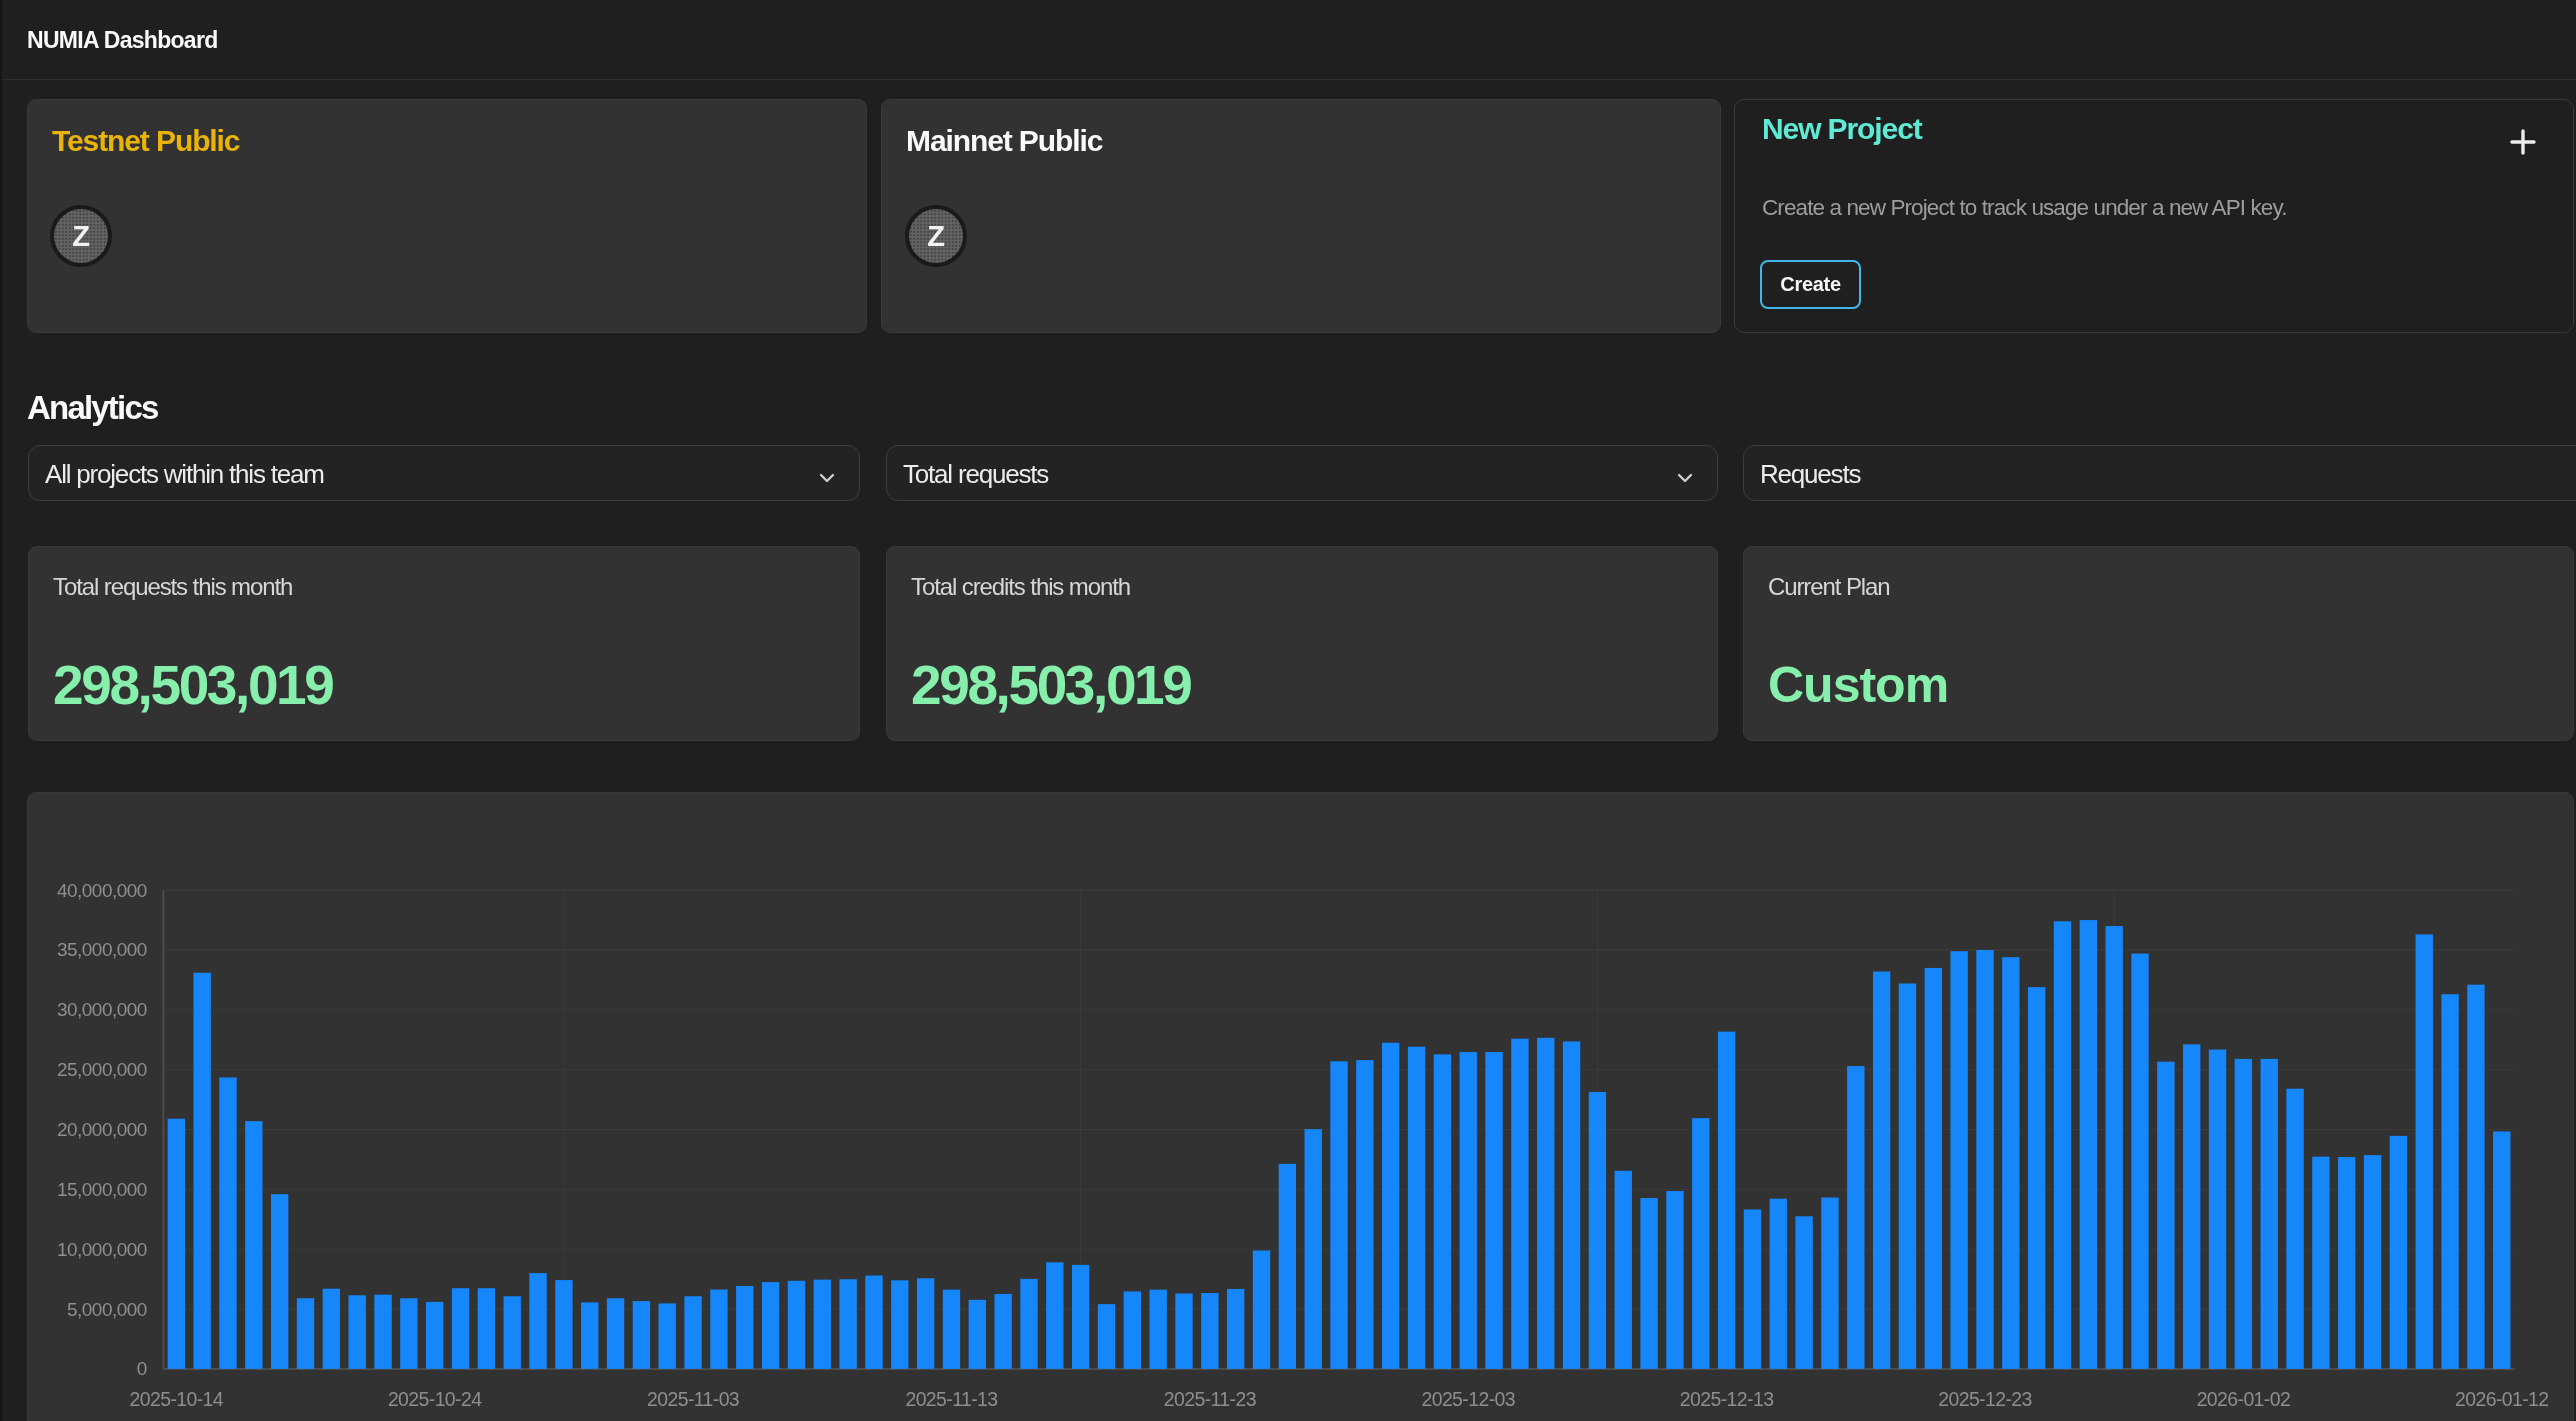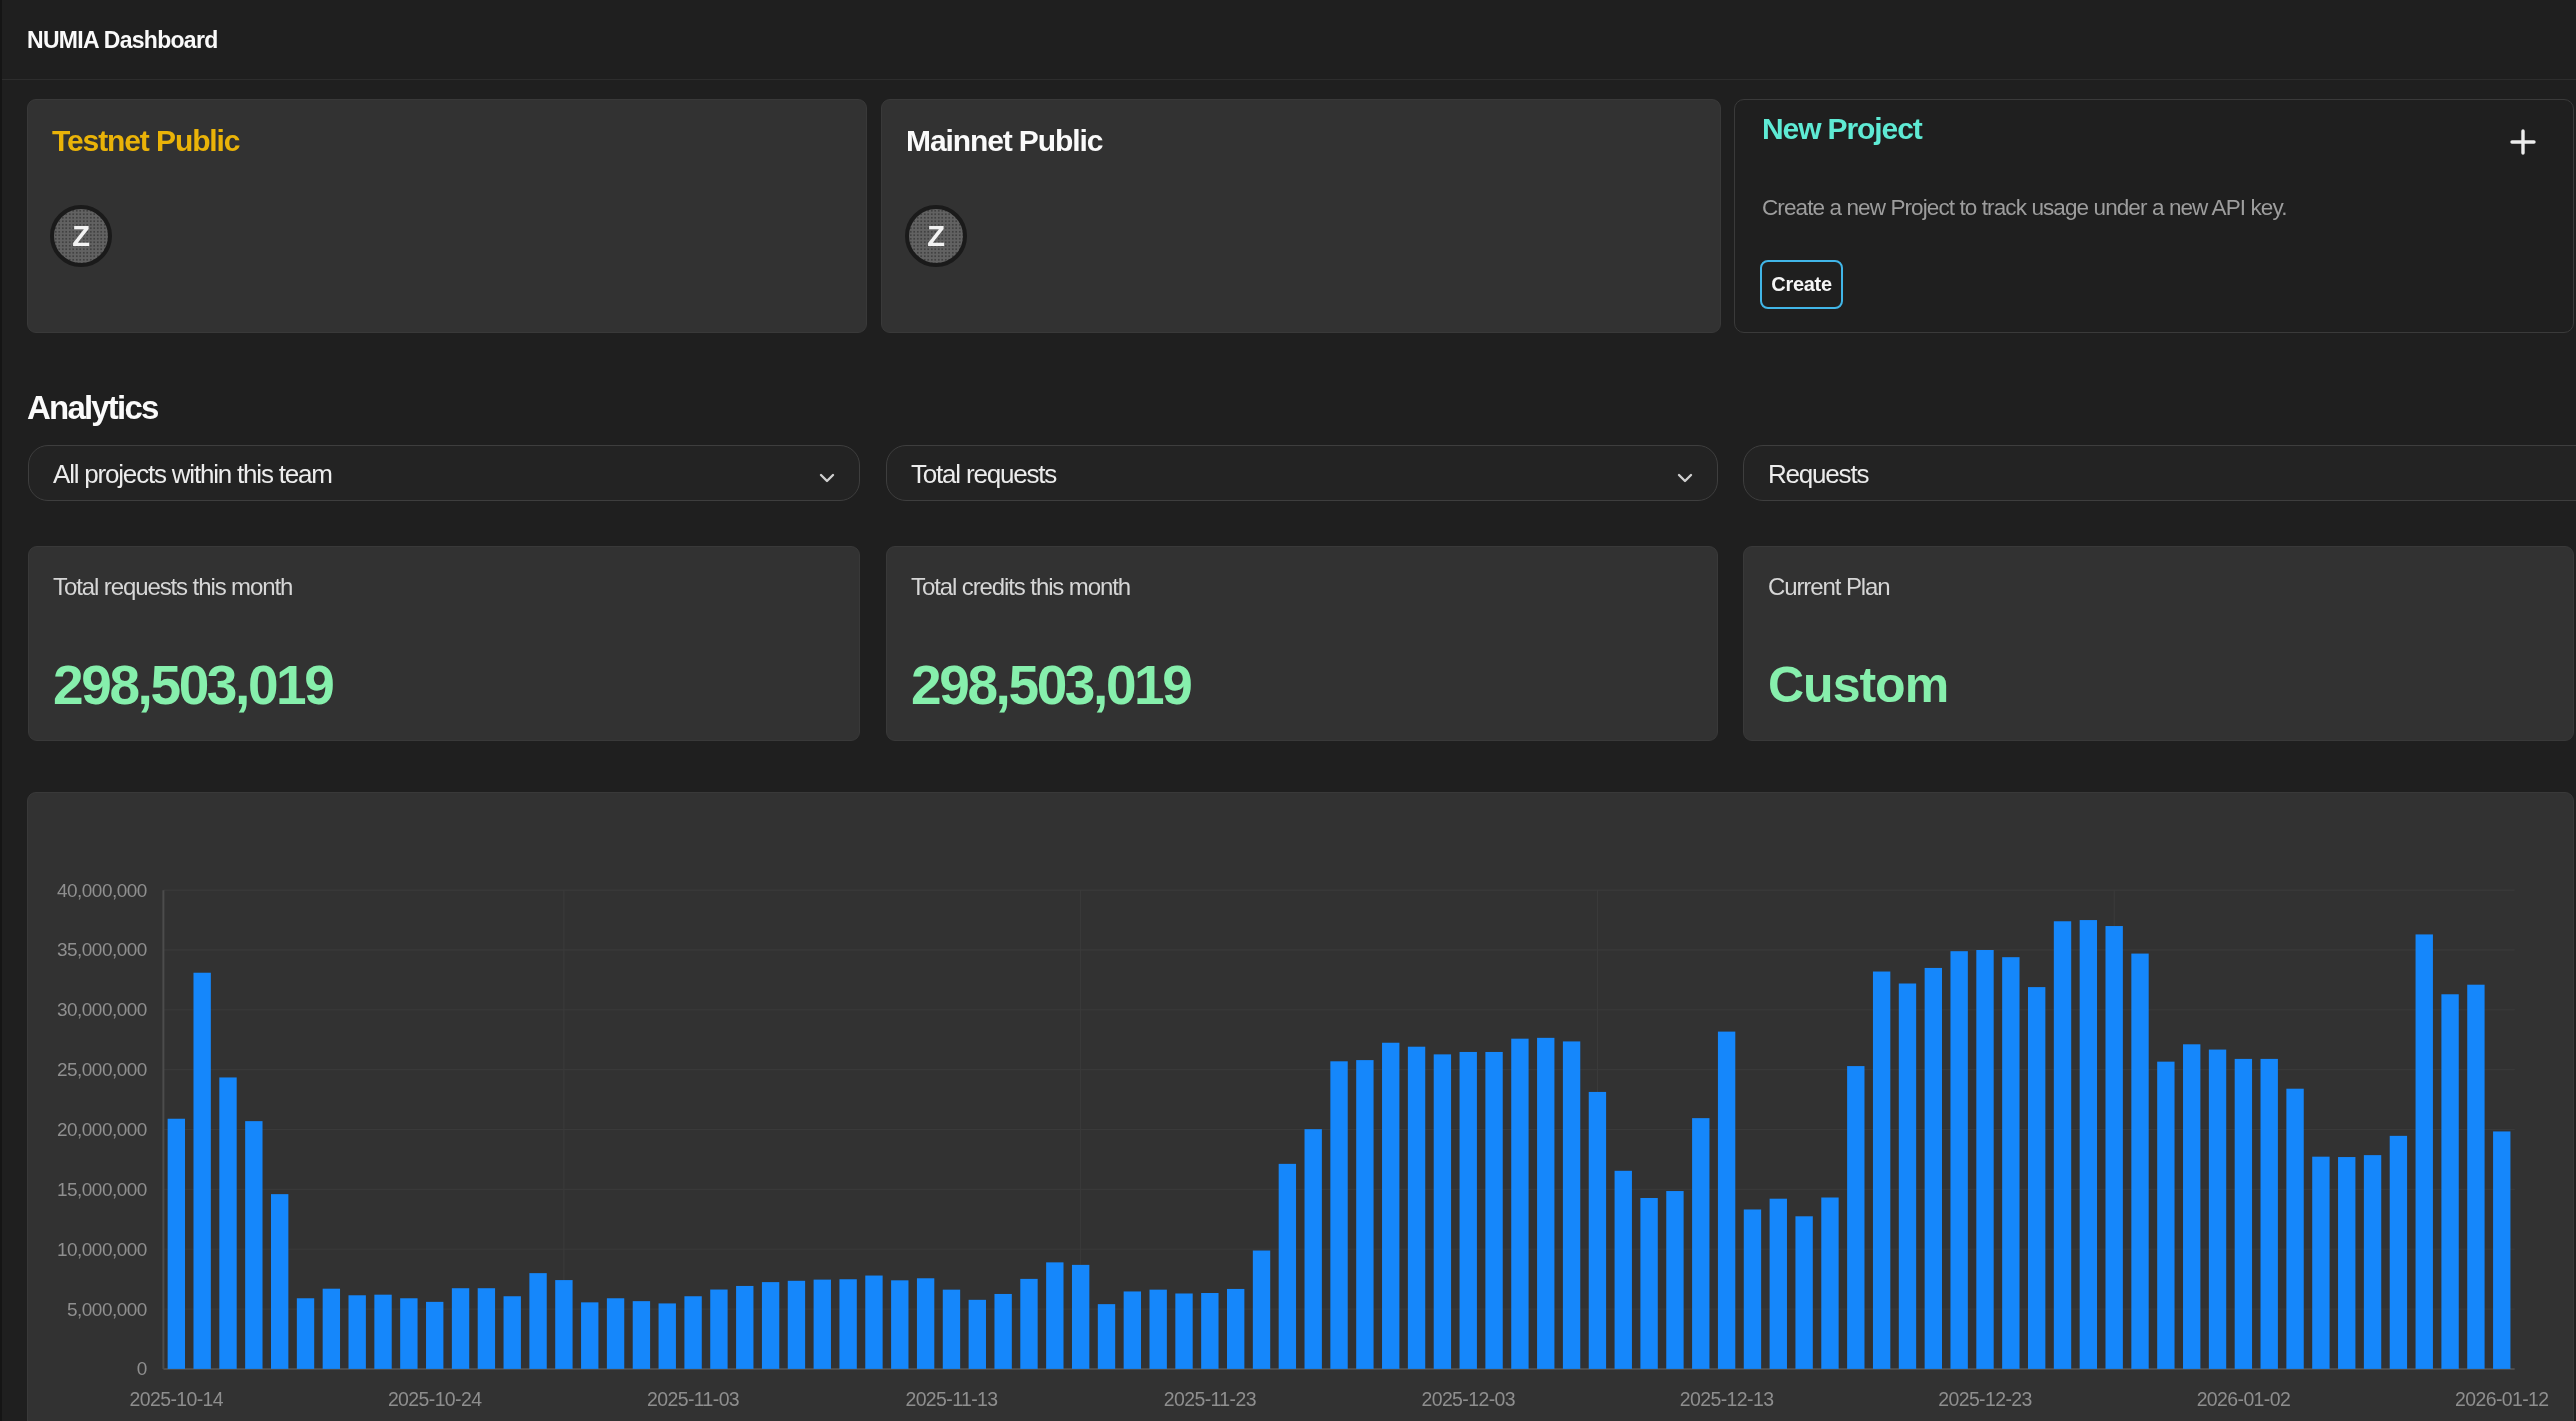--- a/index.html
+++ b/index.html
@@ -7,22 +7,22 @@
     font-family:"Liberation Sans", sans-serif; position:relative; }
   .abs { position:absolute; }
   .card { position:absolute; background:#323232; border:1px solid #393939; border-radius:9px; }
   .avatar { position:absolute; width:62px; height:62px; border-radius:50%;
      background-color:#626262;
      background-image:radial-gradient(#414141 0.9px, rgba(0,0,0,0) 1.1px);
      background-size:3.5px 3.5px;
      border:4px solid #1a1a1a; color:#f2f2f2; font-size:29px; font-weight:bold;
      display:flex; align-items:center; justify-content:center; }
   .sel { position:absolute; top:445px; height:56px; background:#232323;
-     border:1px solid #3e3e3e; border-radius:20px; display:flex; align-items:center;
-     padding:3px 19px 0 24px; color:#ececec; font-size:26px; letter-spacing:-1.2px; }
+     border:1px solid #3e3e3e; border-radius:12px; display:flex; align-items:center;
+     padding:3px 19px 0 16px; color:#ececec; font-size:26px; letter-spacing:-1.2px; }
   .sel .chev { position:absolute; right:22px; top:18px; }
   .statlabel { position:absolute; left:24px; top:26px; font-size:24px;
      letter-spacing:-1.1px; color:#d6d6d6; }
   .statnum { position:absolute; left:24px; top:106px; font-size:55px; font-weight:bold;
      letter-spacing:-2.4px; color:#86efac; }
 </style>
 </head>
 <body>
   <div class="abs" style="left:0;top:0;width:2px;height:1422px;background:#151515;"></div>
   <div class="abs" style="left:2px;top:0;width:2574px;height:80px;border-bottom:1px solid #2d2d2d;"></div>
@@ -37,21 +37,21 @@
   <div class="abs" style="left:1762px;top:112px;font-size:30px;font-weight:bold;letter-spacing:-1.1px;color:#5eead4;">New Project</div>
 
   <div class="avatar" style="left:50px;top:205px;">Z</div>
   <div class="avatar" style="left:905px;top:205px;">Z</div>
 
   <svg class="abs" style="left:2510px;top:129px;" width="26" height="26" viewBox="0 0 26 26">
     <path d="M13 2v22M2 13h22" stroke="#ececec" stroke-width="3.4" stroke-linecap="round"></path>
   </svg>
 
   <div class="abs" style="left:1762px;top:195px;font-size:22.5px;letter-spacing:-0.9px;color:#9d9d9d;">Create a new Project to track usage under a new API key.</div>
-  <div class="abs" style="left:1760px;top:260px;width:83px;height:49px;border:2px solid #41b6e8;border-radius:8px;display:flex;align-items:center;justify-content:center;font-size:20px;font-weight:bold;color:#f5f5f5;letter-spacing:-0.3px;">Create</div>
+  <div class="abs" style="left:1760px;top:260px;width:101px;height:49px;border:2px solid #41b6e8;border-radius:8px;display:flex;align-items:center;justify-content:center;font-size:20px;font-weight:bold;color:#f5f5f5;letter-spacing:-0.3px;">Create</div>
 
   <div class="abs" style="left:27px;top:389px;font-size:33px;font-weight:bold;letter-spacing:-1.8px;color:#fafafa;">Analytics</div>
 
   <div class="sel" style="left:28px;width:832px;">All projects within this team<span class="chev"><svg width="20" height="20" viewBox="0 0 20 20" fill="none">
         <path d="M4 7l6 6 6-6" stroke="#cfcfcf" stroke-width="2.4" stroke-linecap="round" stroke-linejoin="round"></path>
       </svg></span></div>
   <div class="sel" style="left:886px;width:832px;">Total requests<span class="chev"><svg width="20" height="20" viewBox="0 0 20 20" fill="none">
         <path d="M4 7l6 6 6-6" stroke="#cfcfcf" stroke-width="2.4" stroke-linecap="round" stroke-linejoin="round"></path>
       </svg></span></div>
   <div class="sel" style="left:1743px;width:934px;">Requests<span class="chev"><svg width="20" height="20" viewBox="0 0 20 20" fill="none">

